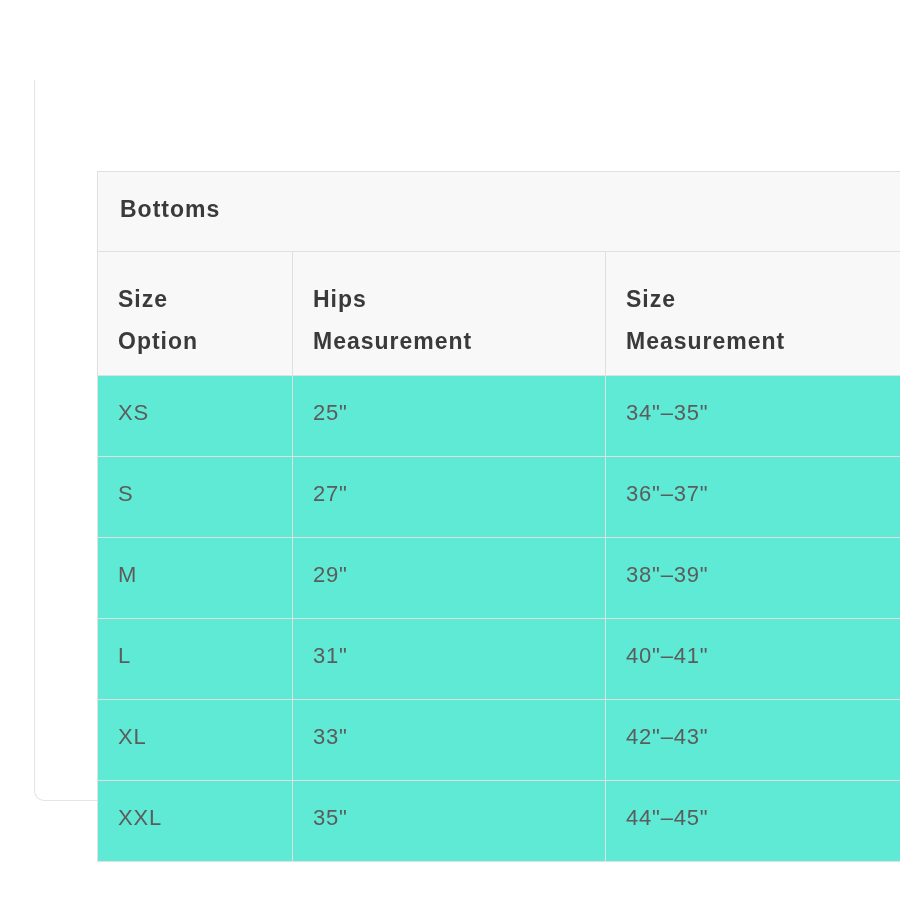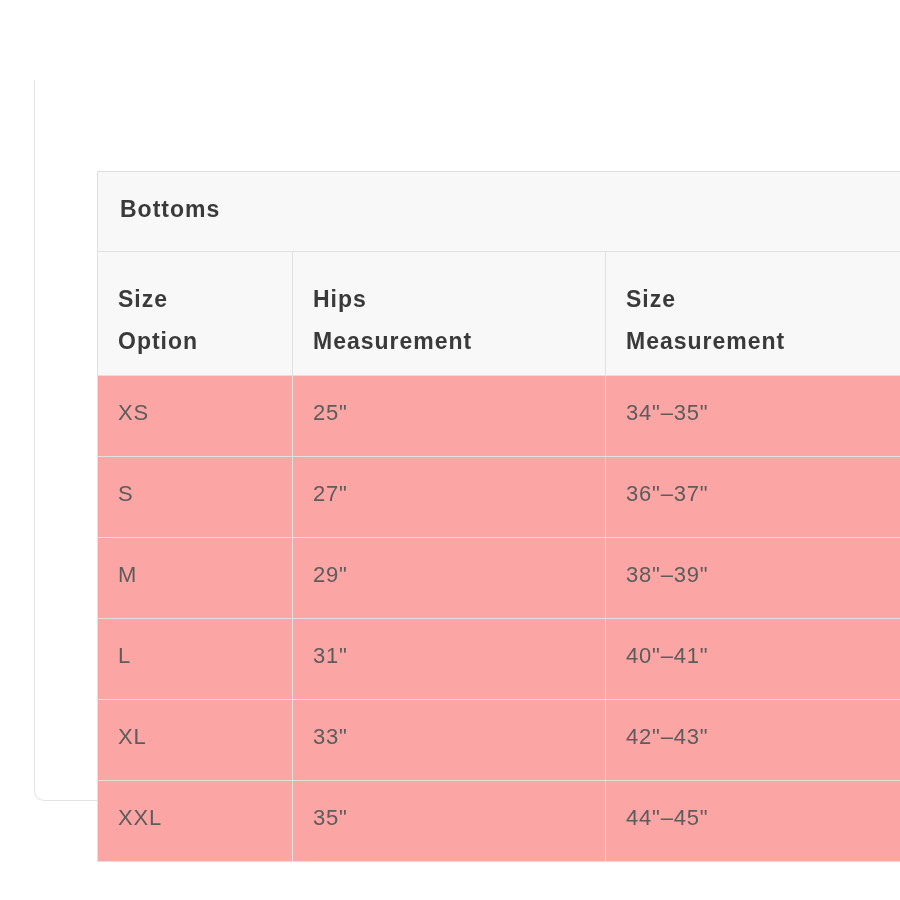--- a/index.html
+++ b/index.html
@@ -39,21 +39,21 @@
     letter-spacing:1px;
   }
   .head-cell{
     background:var(--header-bg);
     height:124px;padding:26px 0 0 20px;
     font-size:23px;font-weight:bold;color:var(--header-text);
     letter-spacing:1px;line-height:42px;
   }
   .head-cell .hwrap{display:inline-block;max-width:110px;}
   .body-cell{
-    background:#fca5a5;
+    background:#5eead4;
     height:81px;padding:26px 0 0 20px;
     font-size:22px;font-weight:normal;color:var(--body-text);
     letter-spacing:0.8px;line-height:1;
   }
   .col-size{width:195px;}
   .col-waist{width:313px;}
   .col-hips{width:295px;}
 </style>
 </head>
 <body>

